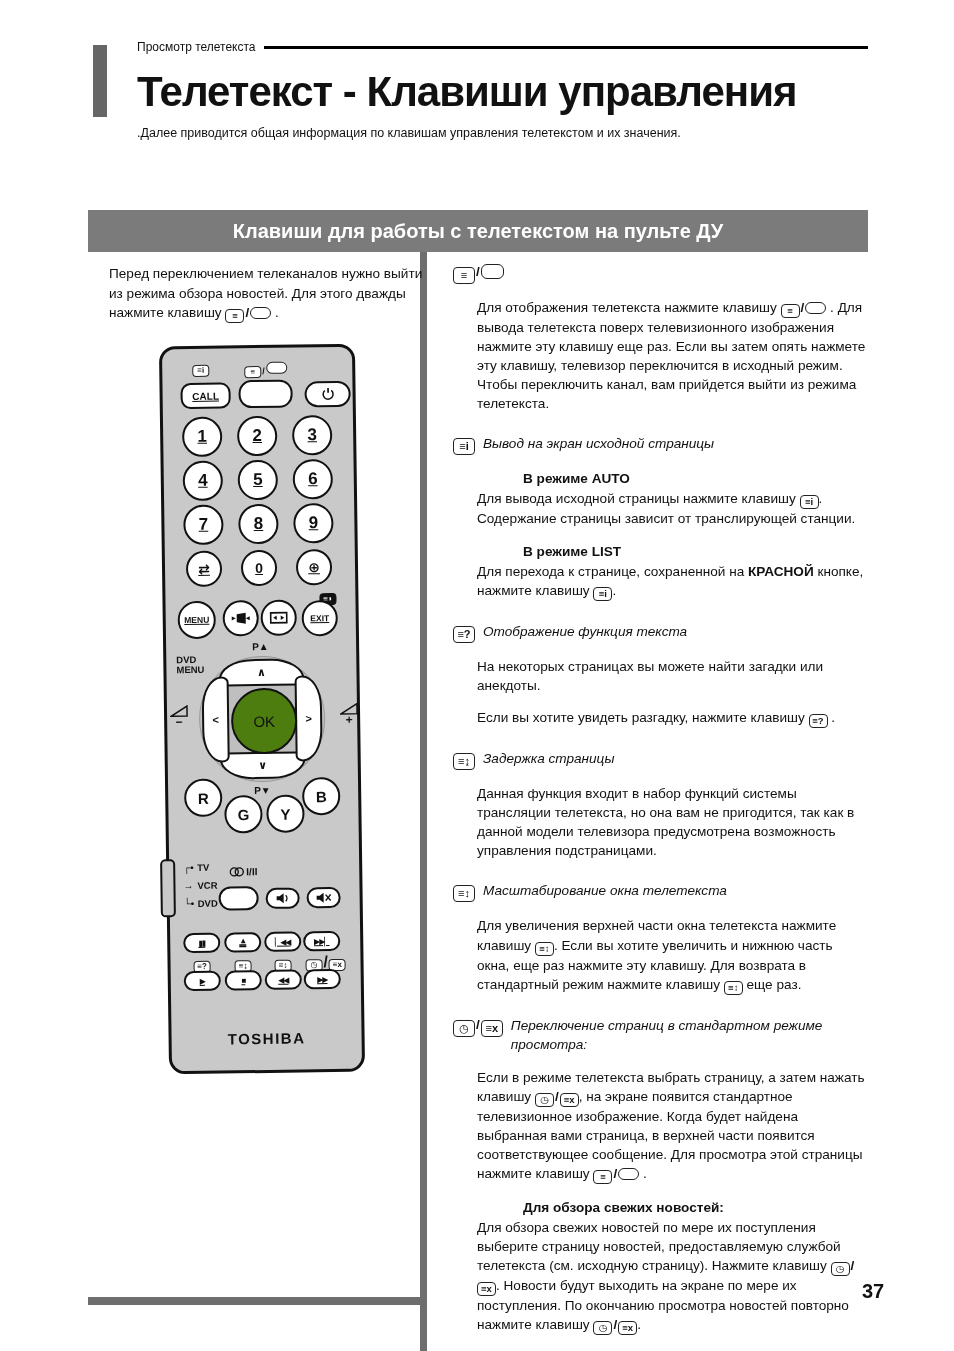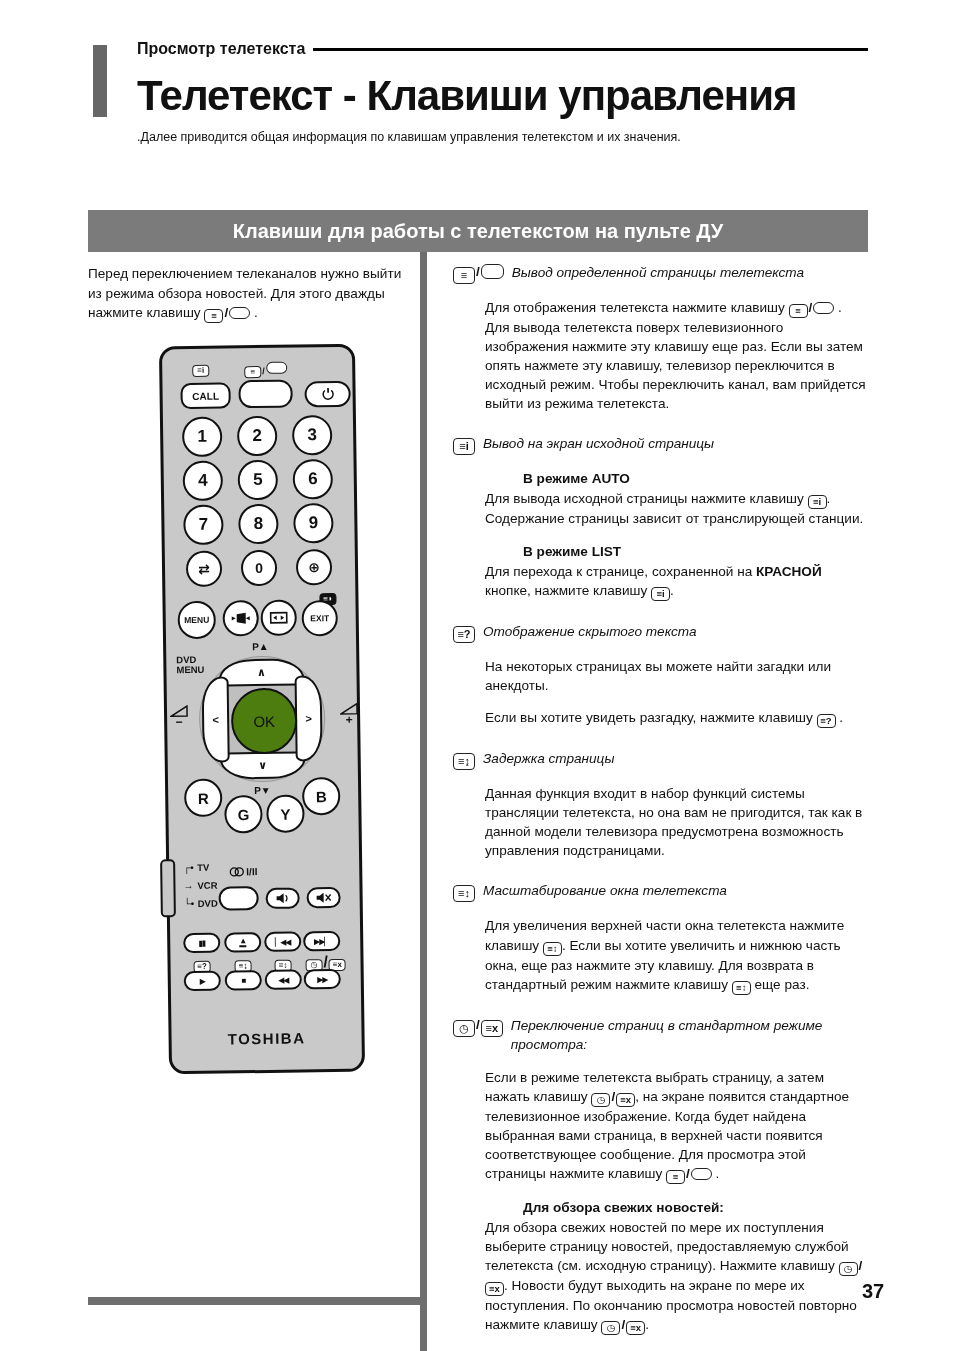--- a/index.html
+++ b/index.html
@@ -9,59 +9,59 @@
   html,body{margin:0;padding:0;}
   body{
     width:954px;height:1351px;position:relative;background:#fff;
     font-family:"Liberation Sans","DejaVu Sans",sans-serif;color:#111;
     overflow:hidden;
   }
   
   .accent{position:absolute;left:93px;top:45px;width:14px;height:72px;background:var(--accent-bar);}
   .header{position:absolute;left:137px;top:40px;width:731px;}
   .kicker-row{display:flex;align-items:center;}
-  .kicker{font-size:16px;font-weight:bold;white-space:nowrap;}
+  .kicker{font-size:12px;font-weight:normal;white-space:nowrap;}
   .kicker-line{flex:1;height:3px;background:#000;margin-left:8px;}
   .page-title{font-size:42px;font-weight:bold;letter-spacing:-1px;line-height:1.05;margin-top:16px;}
   .subtitle{font-size:12.5px;margin-top:12px;}
   
   .banner{position:absolute;left:88px;top:210px;width:780px;height:42px;background:var(--banner-bg);
     display:flex;align-items:center;justify-content:center;}
   .banner span{color:#fff;font-size:20px;font-weight:bold;}
   
   .main{position:absolute;left:88px;top:252px;width:780px;min-height:1053px;display:flex;align-items:stretch;}
   .leftcol{width:332px;padding-top:12px;position:relative;}
   .divider{width:7px;background:var(--bar-gray);}
   .rightcol{flex:1;padding:10px 0 0 26px;font-size:13.6px;line-height:1.4;}
-  .intro{font-size:13.6px;line-height:1.45;width:330px;}
+  .intro{font-size:13.6px;line-height:1.45;width:330px;margin-left:21px;}
   .bottombar{position:absolute;left:88px;top:1297px;width:337px;height:8px;background:var(--bar-gray);}
   .pagenum{position:absolute;left:862px;top:1280px;font-size:20px;font-weight:bold;}
   
   .key{display:inline-block;min-width:13px;padding:0 2px;border:1.5px solid #222;border-radius:4px;
     background:#fff;font-size:9.5px;font-weight:bold;line-height:12px;text-align:center;
     vertical-align:-2px;white-space:nowrap;}
   .key.blank{width:15px;height:10px;border-radius:6px;}
   .key.dark{background:#111;color:#fff;border-color:#111;}
   .key.sm{font-size:8px;line-height:10px;min-width:11px;vertical-align:0;}
   .slash{font-weight:bold;margin:0 1px;}
   
   .section{margin-bottom:20px;}
   .sec-head{display:flex;align-items:flex-start;margin-bottom:14px;}
   .sec-icons{margin-right:8px;white-space:nowrap;}
   .sec-icons .key{font-size:11px;line-height:15px;min-width:16px;vertical-align:-3px;}
   .sec-icons .key.blank{width:17px;height:13px;}
   .sec-title{font-style:italic;font-size:13.6px;padding-top:1px;}
   .sec-body{padding-left:24px;}
-  .sec-body p{margin:0 0 13px 8px;}
+  .sec-body p{margin:0 0 13px 0;}
   .b-head{font-weight:bold;margin:14px 0 1px 0;padding-left:46px;}
   .sec-body p b{font-weight:bold;}
   
   .remote{position:relative;margin:22px 0 0 76px;width:196px;height:728px;transform:rotate(-0.8deg);}
   .r-body{position:absolute;inset:0;background:var(--remote-body);border:3px solid #111;border-radius:16px;}
-  .btn{position:absolute;background:#fff;border:2.2px solid #111;display:flex;align-items:center;justify-content:center;box-sizing:border-box;}
+  .btn{position:absolute;background:#fff;border:2.2px solid #111;display:flex;align-items:center;justify-content:center;box-sizing:border-box;text-decoration:underline;}
   .pill{border-radius:13px;}
   .circ{border-radius:50%;}
   .call{left:18px;top:34px;width:50px;height:26px;font-size:10px;font-weight:bold;border-radius:10px;}
   .textbtn{left:76px;top:32px;width:54px;height:28px;}
   .powerbtn{left:142px;top:34px;width:46px;height:26px;}
   .r-lbl{position:absolute;font-size:9px;font-weight:bold;white-space:nowrap;}
   .call-top{left:30px;top:16px;}
   .text-top{left:82px;top:14px;}
   .numpad{position:absolute;left:0;top:0;width:100%;height:100%;}
   .digit{width:40px;height:40px;font-size:17px;font-weight:bold;}
@@ -266,42 +266,41 @@
       </div>
     </div>
   </div>
 
   <div class="divider"></div>
 
   <div class="rightcol" id="sections">
       <div class="section">
         <div class="sec-head">
           <span class="sec-icons"><span class="key">≡</span><span class="slash">/</span><span class="key blank"></span></span>
-          <span class="sec-title">Вывод определенной страницы телетекста</span>
         </div>
         <div class="sec-body">
           <p>Для отображения телетекста нажмите клавишу <span class="key">≡</span><span class="slash">/</span><span class="key blank"></span> . Для вывода телетекста поверх телевизионного изображения нажмите эту клавишу еще раз. Если вы затем опять нажмете эту клавишу, телевизор переключится в исходный режим. Чтобы переключить канал, вам прийдется выйти из режима телетекста.</p>
         </div>
       </div>
       <div class="section">
         <div class="sec-head">
           <span class="sec-icons"><span class="key">≡i</span></span>
           <span class="sec-title">Вывод на экран исходной страницы</span>
         </div>
         <div class="sec-body">
           <div class="b-head">В режиме AUTO</div>
           <p>Для вывода исходной страницы нажмите клавишу <span class="key">≡i</span>. Содержание страницы зависит от транслирующей станции.</p>
           <div class="b-head">В режиме LIST</div>
           <p>Для перехода к странице, сохраненной на <b>КРАСНОЙ</b> кнопке, нажмите клавишу <span class="key">≡i</span>.</p>
         </div>
       </div>
       <div class="section">
         <div class="sec-head">
           <span class="sec-icons"><span class="key">≡?</span></span>
-          <span class="sec-title">Отображение скрытого текста</span>
+          <span class="sec-title">Отображение функция текста</span>
         </div>
         <div class="sec-body">
           <p>На некоторых страницах вы можете найти загадки или анекдоты.</p>
           <p>Если вы хотите увидеть разгадку, нажмите клавишу <span class="key">≡?</span> .</p>
         </div>
       </div>
       <div class="section">
         <div class="sec-head">
           <span class="sec-icons"><span class="key">≡↨</span></span>
           <span class="sec-title">Задержка страницы</span>

